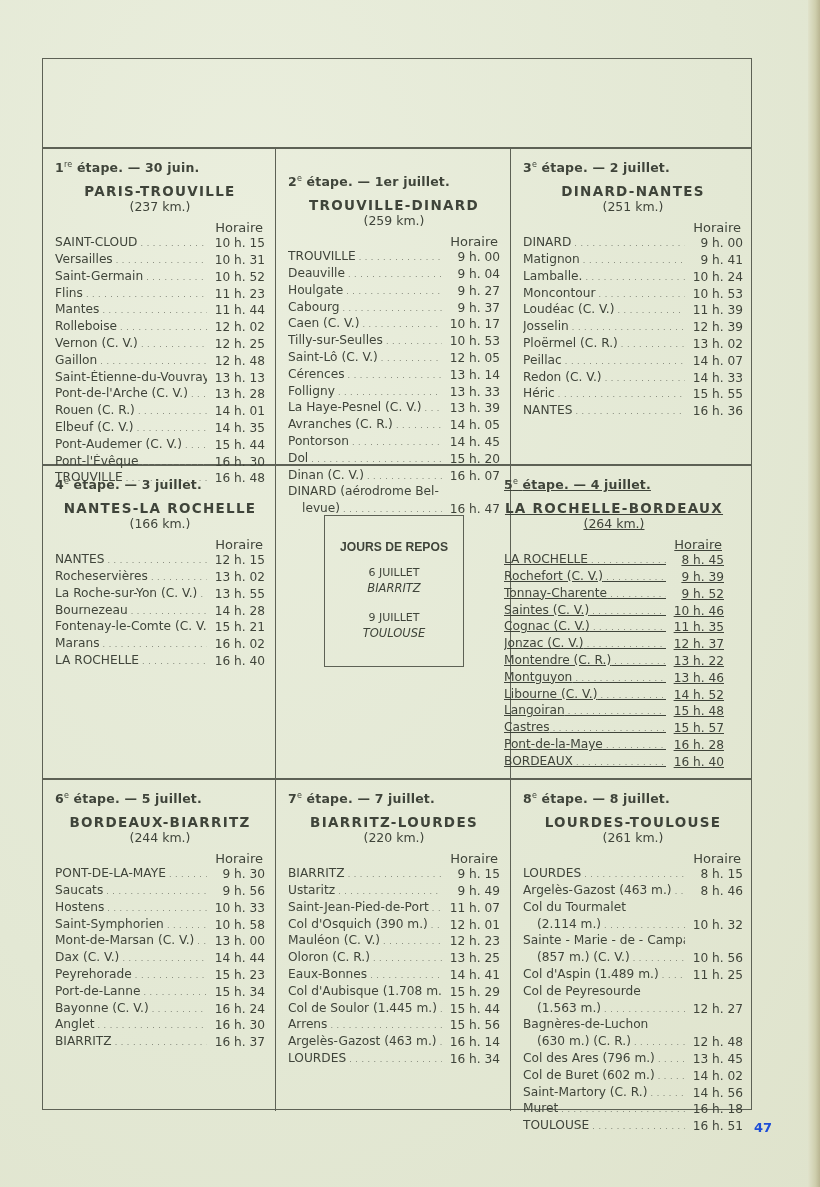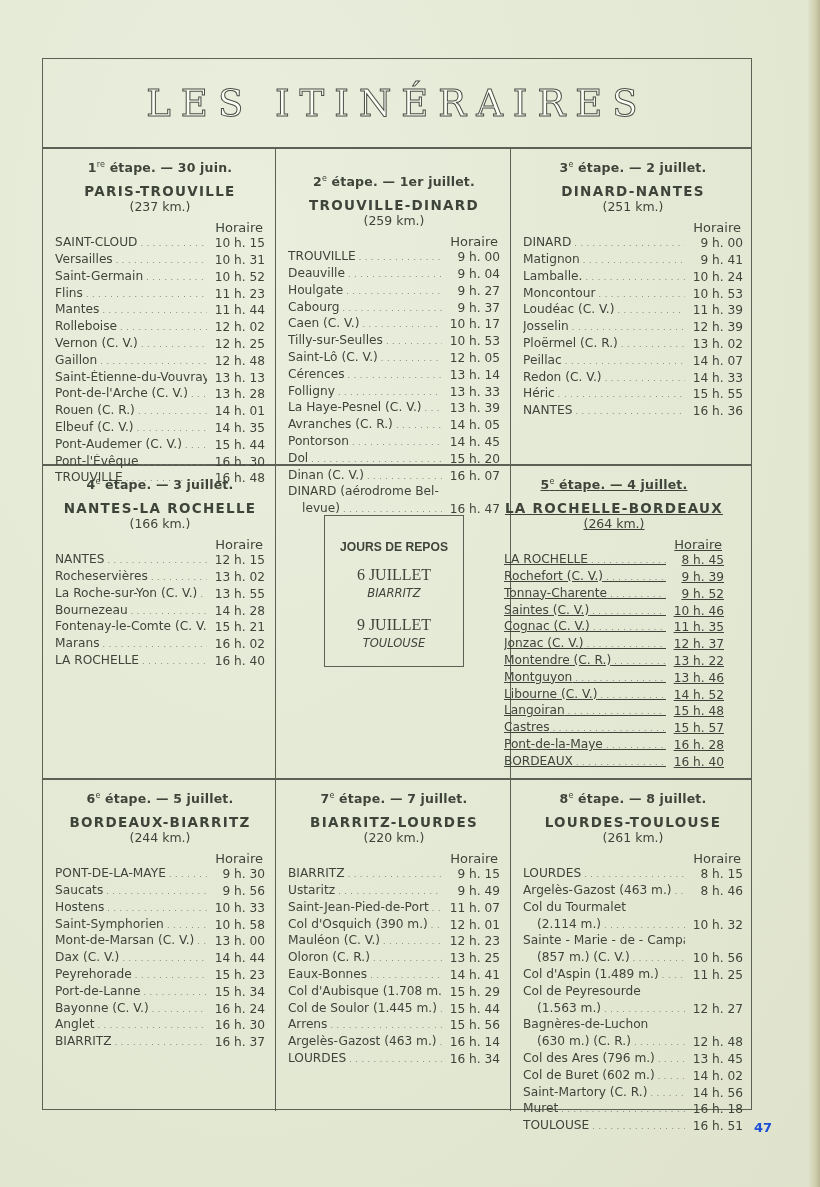--- a/index.html
+++ b/index.html
@@ -13,46 +13,45 @@
     background:linear-gradient(to right, #e0e2cb, #cfcfae 60%, #b9b592); }
   .frame { position:absolute; left:42px; top:58px; width:710px; height:1052px;
     border:1px solid #5d6155; box-sizing:border-box; }
   .title { position:absolute; left:0; top:0; width:100%; height:89px;
     display:flex; align-items:center; justify-content:center;
     font-family:"DejaVu Serif", serif; font-size:37px; letter-spacing:10px;
     color:#fdfff6; -webkit-text-stroke:1px #4a4e44; font-weight:normal; }
   .hline { position:absolute; left:0; width:100%; height:0; border-top:2px solid #5d6155; }
   .vline { position:absolute; width:0; border-left:1px solid #5d6155; }
   .cell { position:absolute; box-sizing:border-box; padding:0 10px 0 12px; }
-  .stage-head { text-align:center; font-weight:bold; font-size:12.5px; margin-top:11px; letter-spacing:0.2px; }
+  .stage-head { font-weight:bold; font-size:12.5px; margin-top:11px; letter-spacing:0.2px; }
   .stage-head sup { font-size:8px; font-weight:normal; }
   .route { text-align:center; font-weight:bold; font-size:13.5px; letter-spacing:1.3px; margin-top:8px; }
   .dist { text-align:center; font-size:12.5px; margin-top:0; }
   .horaire-label { text-align:right; font-size:13px; margin-top:6px; padding-right:2px; }
   .rows { margin-top:0; }
   .row { display:flex; align-items:flex-end; font-size:12.2px; line-height:15.8px; }
   .place { flex:1; overflow:hidden; white-space:nowrap; position:relative; }
   .place::after { content:" . . . . . . . . . . . . . . . . . . . . . . . . . . . . . . . . . . . ."; font-size:8px; letter-spacing:0.5px; color:#7b7f72; }
   .place.nodots::after { content:""; }
   .time { white-space:pre; text-align:right; width:58px; font-family:"DejaVu Sans", sans-serif; }
   .indent { padding-left:14px; }
   .repos-box { position:absolute; left:324px; top:515px; width:140px; height:152px;
     border:1px solid #5d6155; box-sizing:border-box; text-align:center; }
   .repos-title { font-weight:bold; font-size:13.5px; margin-top:23px; font-family:"Liberation Sans Narrow","Liberation Sans",sans-serif; transform:scaleX(0.9); }
-  .repos-date { font-size:16px; margin-top:12px;font-family:Liberation Serif, serif; }
+  .repos-date { font-size:11px; margin-top:12px; }
   .repos-place { font-size:11.5px; font-style:italic; margin-top:2px; }
   .page-number { position:absolute; left:754px; top:1120px; font-size:13px; font-weight:bold; color:#1d4ed8; }
 </style>
 </head>
 <body>
 
 <div class="page-edge"></div>
 
 <div class="frame">
-  <div class="title">LES ITINÉRAIRES</div>
 
   <div class="hline" style="top:88px;"></div>
   <div class="hline" style="top:405px;"></div>
   <div class="hline" style="top:719px;"></div>
 
   <div class="vline" style="left:232px; top:90px; height:315px;"></div>
   <div class="vline" style="left:467px; top:90px; height:315px;"></div>
   <div class="vline" style="left:232px; top:407px; height:312px;"></div>
   <div class="vline" style="left:467px; top:407px; height:312px;"></div>
   <div class="vline" style="left:232px; top:721px; height:331px;"></div>

